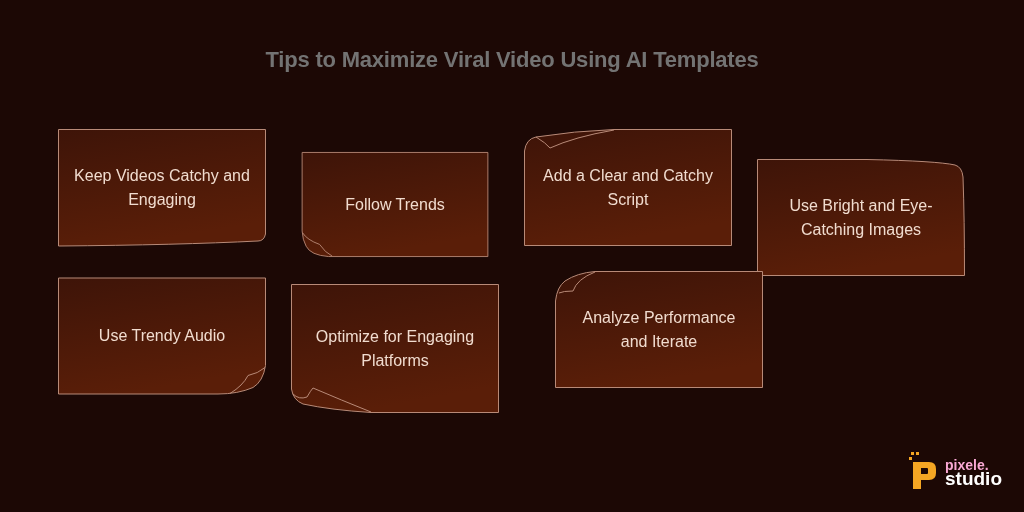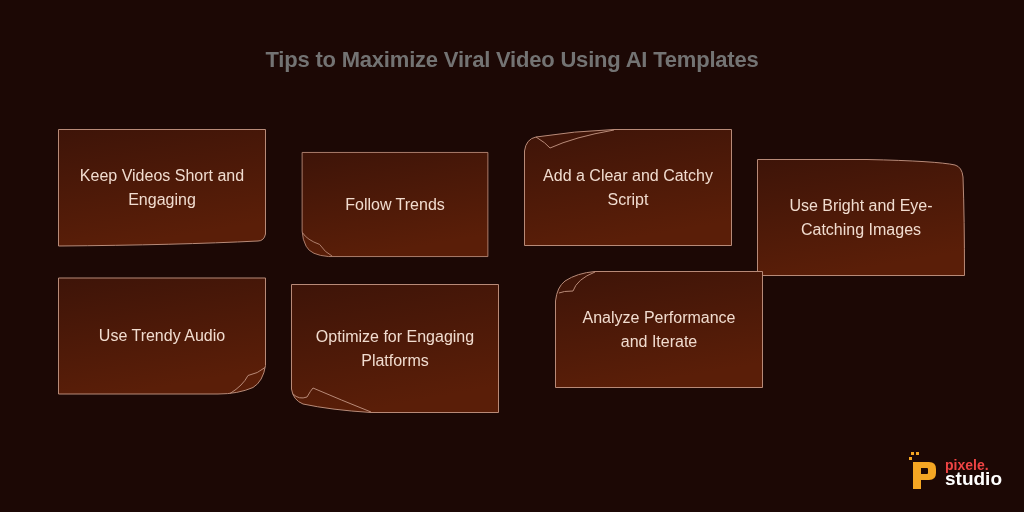--- a/index.html
+++ b/index.html
@@ -21,42 +21,42 @@
   .card .label {
     position:absolute; left:0; top:0; width:100%; height:100%;
     display:flex; align-items:center; justify-content:center;
     text-align:center; color:#f1dccf; font-size:16px; line-height:24px;
     padding:0 14px; box-sizing:border-box;
   }
   .logo {
     position:absolute; left:909px; top:452px; width:90px; height:40px;
   }
   .logo .p-mark { position:absolute; left:0; top:0; width:28px; height:38px; }
-  .logo .word1 { position:absolute; left:36px; top:6px; color:#ef4444; font-weight:bold; font-size:14px; line-height:14px; }
+  .logo .word1 { position:absolute; left:36px; top:6px; color:#f9a8d4; font-weight:bold; font-size:14px; line-height:14px; }
   .logo .word2 { position:absolute; left:36px; top:20px; color:#ffffff; font-weight:bold; font-size:19px; line-height:14px; }
 </style>
 </head>
 <body>
 
 <div class="title">Tips to Maximize Viral Video Using AI Templates</div>
 
 <svg width="0" height="0" style="position:absolute">
   <defs>
     <linearGradient id="cardGrad" x1="0" y1="0" x2="0.3" y2="1">
       <stop offset="0%" stop-color="#3e1408"></stop>
       <stop offset="100%" stop-color="#5a1e08"></stop>
     </linearGradient>
   </defs>
 </svg>
 
 <div class="card" style="left:58px; top:129px; height:117px;">
   <svg viewBox="0 0 208 117">
     <path d="M0.5,0.5 H207.5 V105 Q206,112 200,112 Q120,116 0.5,117 Z" fill="url(#cardGrad)" stroke="#b88a78" stroke-width="1"></path>
   </svg>
-  <div class="label">Keep Videos Short and Engaging</div>
+  <div class="label">Keep Videos Catchy and Engaging</div>
 </div>
 
 <div class="card" style="left:291px; top:152px; height:105px;">
   <svg viewBox="0 0 208 117">
     <path d="M0.5,0.5 H207.5 V116.5 H30 Q10,115 5,105 Q1,98 0.5,88 Z" fill="url(#cardGrad)" stroke="#b88a78" stroke-width="1"></path>
     <path d="M1,90 Q6,98 20,103 Q26,112 34,116" fill="none" stroke="#b88a78" stroke-width="1"></path>
   </svg>
   <div class="label">Follow Trends</div>
 </div>
 

